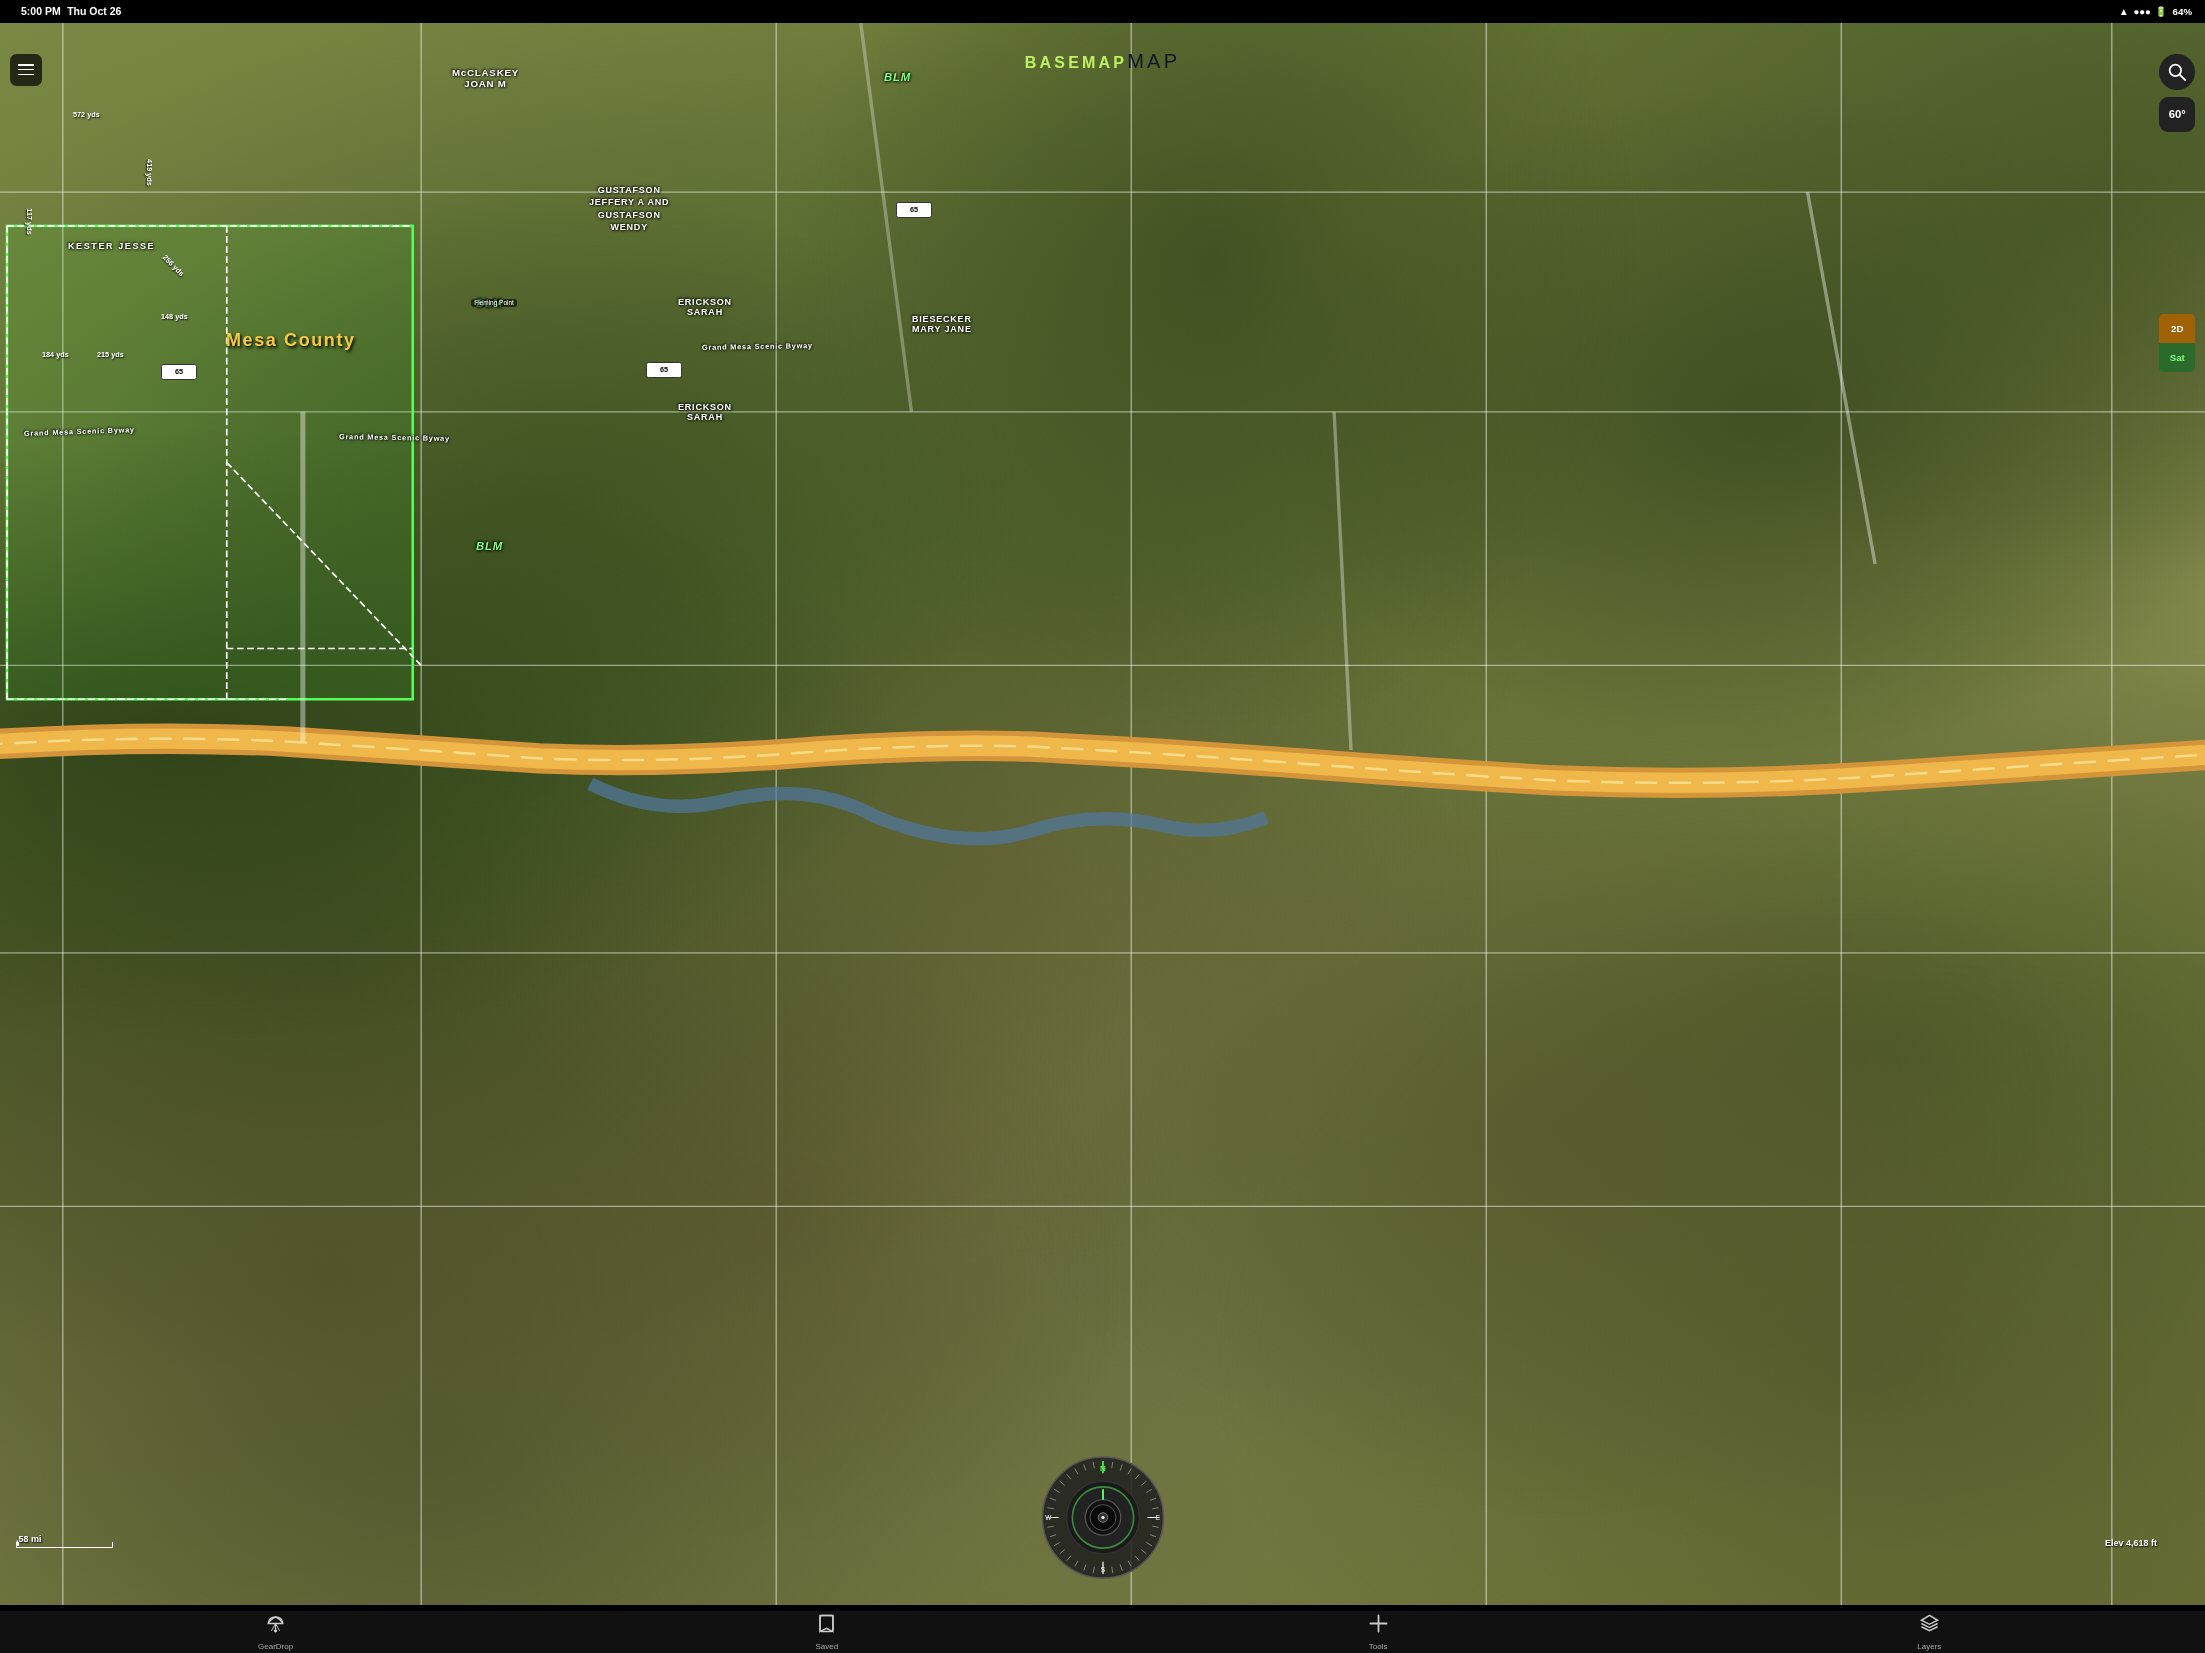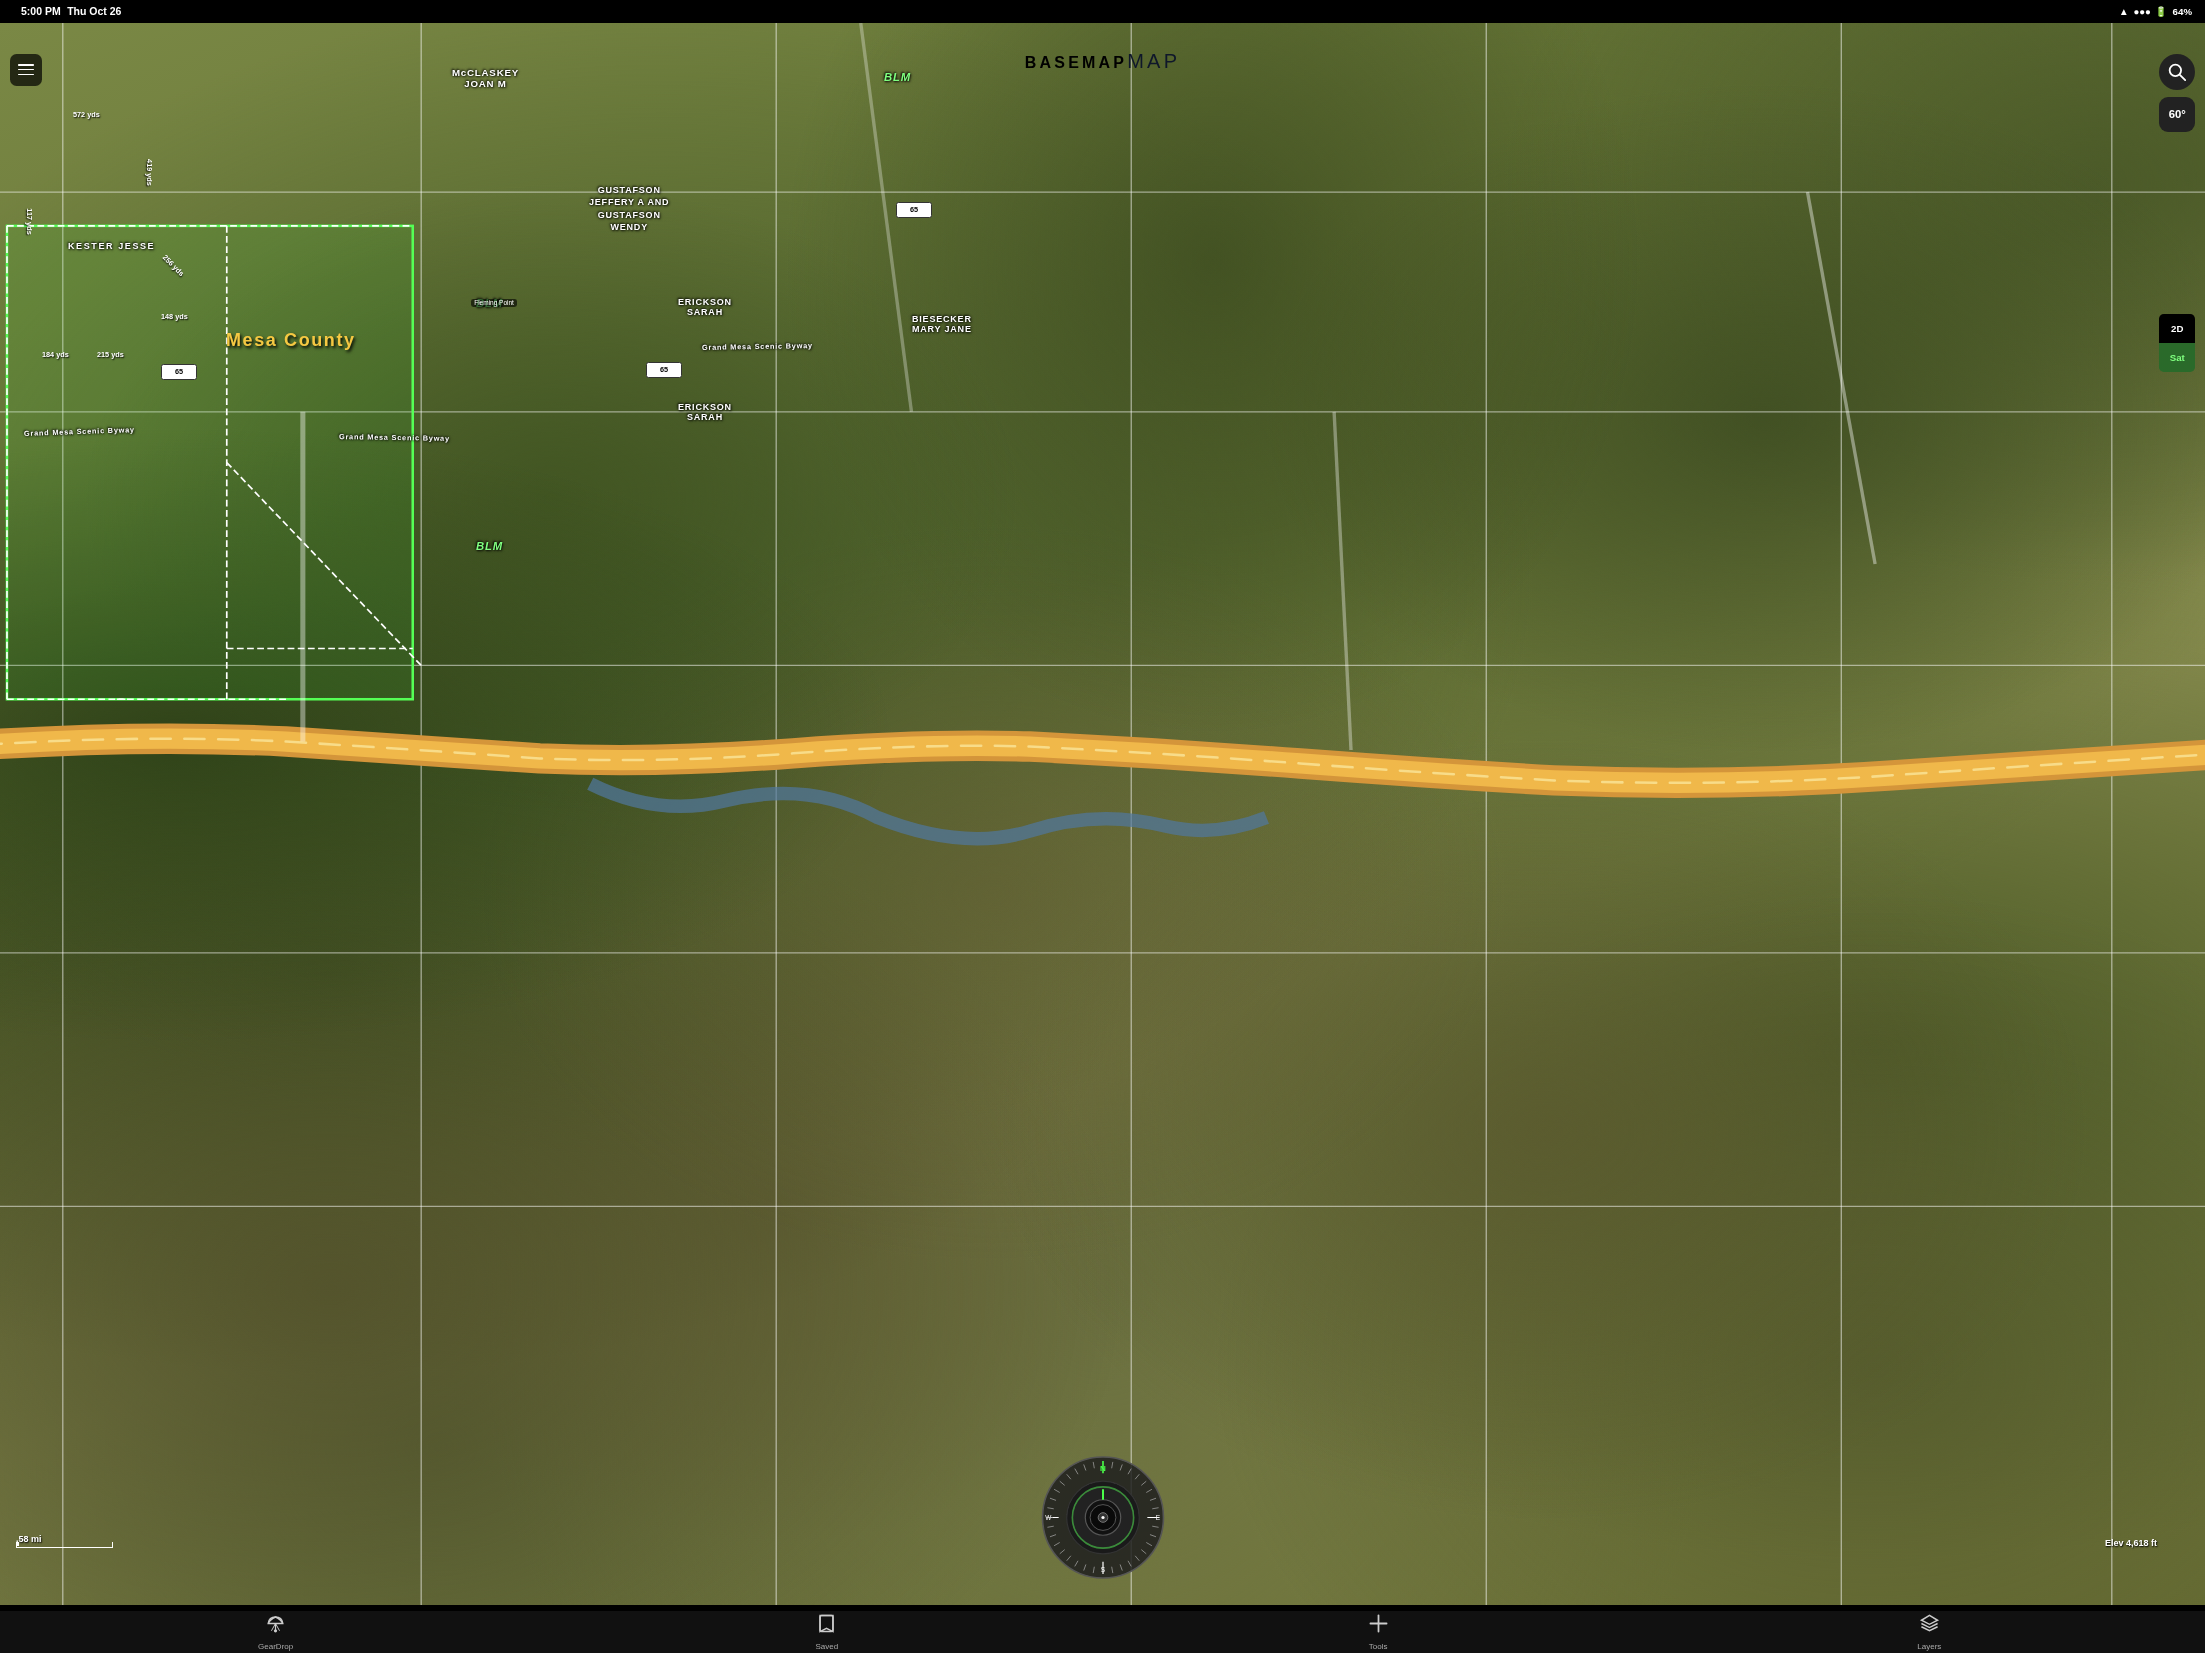--- a/index.html
+++ b/index.html
@@ -169,21 +169,21 @@
       position: absolute;
       right: 9.7px;
       top: 291px;
       z-index: 50;
       display: flex;
       flex-direction: column;
       gap: 0;
     }
     .view-btn {
       width: 36px; height: 29px;
-      background: #000000;
+      background: #a16207;
       display: flex;
       align-items: center;
       justify-content: center;
       color: #fff;
       font-size: 9.7px;
       font-weight: 700;
       cursor: pointer;
     }
     .view-btn:first-child { border-radius: 4.8px 4.8px 0 0; }
     .view-btn:last-child { border-radius: 0 0 4.8px 4.8px; background: #2a6a2a; color: #7fff7f; }
@@ -521,21 +521,21 @@
     </svg>
   </div>
 
   <div id="menu-button">
     <span></span>
     <span></span>
     <span></span>
   </div>
 
   <div id="app-title">
-    <span style="color:#000000; font-size:16px; letter-spacing:3.2px; font-weight:700;">BASEMAP</span><span style="color:#0f172a; font-size:20px; letter-spacing:3.2px; font-weight:400;">MAP</span>
+    <span style="color:#bef264; font-size:16px; letter-spacing:3.2px; font-weight:700;">BASEMAP</span><span style="color:#0f172a; font-size:20px; letter-spacing:3.2px; font-weight:400;">MAP</span>
   </div>
 
   <div id="search-button">
     <svg width="18" height="18" viewBox="0 0 22 22">
       <circle cx="9" cy="9" r="7" fill="none" stroke="#fff" stroke-width="2.2"></circle>
       <line x1="14.5" y1="14.5" x2="21" y2="21" stroke="#fff" stroke-width="2.2" stroke-linecap="round"></line>
     </svg>
   </div>
 
   <div id="compass-degree">60°</div>

